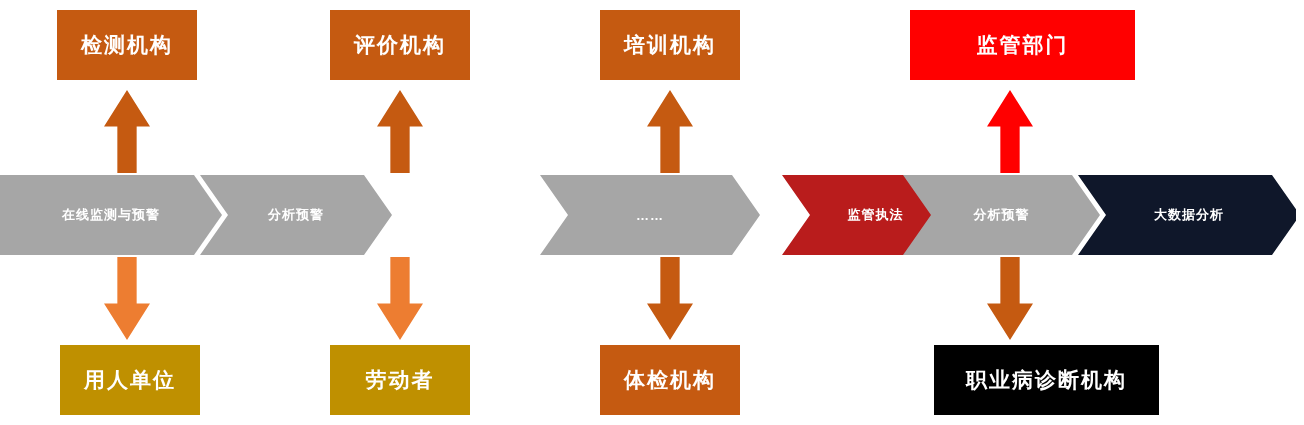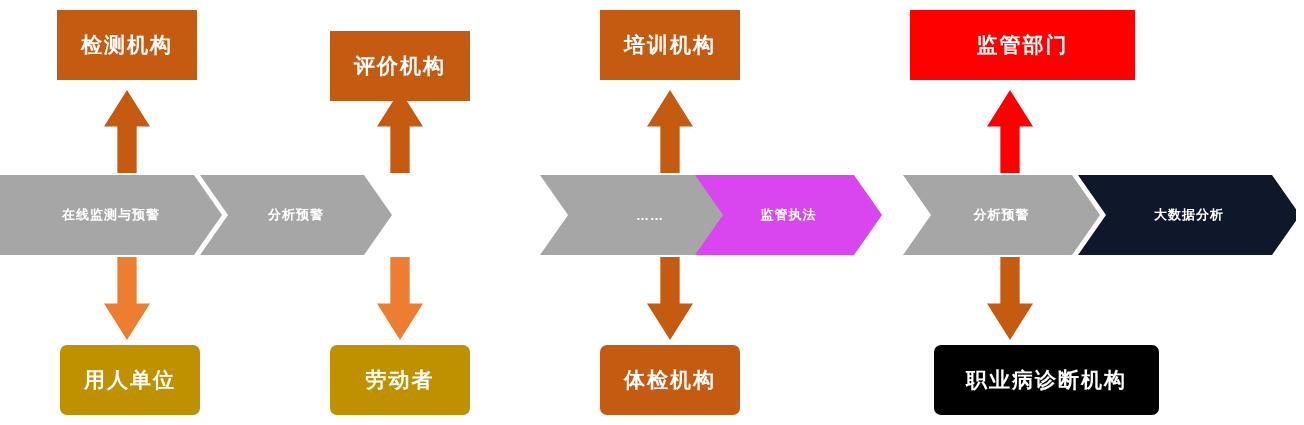--- a/index.html
+++ b/index.html
@@ -5,21 +5,21 @@
   html,body{margin:0;padding:0;background:#ffffff;}
   .canvas{
     position:relative;width:1296px;height:425px;background:#ffffff;overflow:hidden;
     font-family:"Liberation Sans","DejaVu Sans",sans-serif;
   }
   .box{
     position:absolute;height:70px;display:flex;align-items:center;justify-content:center;
     color:#ffffff;font-weight:bold;font-size:21px;letter-spacing:2px;box-sizing:border-box;
   }
   .box.top{top:10px;}
-  .box.bottom{top:345px;border-radius:7px;}
+  .box.bottom{top:345px;}
   .seg{
     position:absolute;top:175px;height:80px;box-sizing:border-box;
     display:flex;align-items:center;justify-content:center;
     color:#ffffff;font-weight:bold;font-size:13px;letter-spacing:1px;
     padding:0 28px;
   }
   .seg-first{clip-path:polygon(0 0,calc(100% - 28px) 0,100% 50%,calc(100% - 28px) 100%,0 100%);}
   .seg-mid{clip-path:polygon(0 0,calc(100% - 28px) 0,100% 50%,calc(100% - 28px) 100%,0 100%,28px 50%);}
   .arrow{position:absolute;width:46px;}
   .arrow-up{
@@ -30,33 +30,33 @@
     top:257px;height:83px;
     clip-path:polygon(29% 0,71% 0,71% 56%,100% 56%,50% 100%,0 56%,29% 56%);
   }
 </style>
 </head>
 <body>
 
 <div class="canvas">
 
   <div class="box top" style="left: 57px; width: 140px; background-color: rgb(197, 90, 17);">检测机构</div>
-  <div class="box top" style="left: 330px; width: 140px; background-color: rgb(197, 90, 17); margin-top: 21px;">评价机构</div>
+  <div class="box top" style="left: 330px; width: 140px; background-color: rgb(197, 90, 17);">评价机构</div>
   <div class="box top" style="left: 600px; width: 140px; background-color: rgb(197, 90, 17);">培训机构</div>
   <div class="box top" style="left: 910px; width: 225px; background-color: rgb(255, 0, 0);">监管部门</div>
 
   <div class="arrow arrow-up" style="left: 104px; background-color: rgb(197, 90, 17);"></div>
   <div class="arrow arrow-up" style="left: 377px; background-color: rgb(197, 90, 17);"></div>
   <div class="arrow arrow-up" style="left: 647px; background-color: rgb(197, 90, 17);"></div>
   <div class="arrow arrow-up" style="left: 987px; background-color: rgb(255, 0, 0);"></div>
 
   <div class="seg seg-first" style="left: 0px; width: 222px; background-color: rgb(166, 166, 166);">在线监测与预警</div>
   <div class="seg seg-mid" style="left: 200px; width: 192px; background-color: rgb(166, 166, 166);">分析预警</div>
   <div class="seg seg-mid" style="left: 540px; width: 220px; background-color: rgb(166, 166, 166);">……</div>
-  <div class="seg seg-mid" style="left: 695px; width: 187px; background-color: #d946ef;">监管执法</div>
+  <div class="seg seg-mid" style="left: 782px; width: 187px; background-color: #b91c1c;">监管执法</div>
   <div class="seg seg-mid" style="left: 903px; width: 197px; background-color: rgb(166, 166, 166);">分析预警</div>
   <div class="seg seg-mid" style="left: 1078px; width: 222px; background-color: #0f172a;">大数据分析</div>
 
   <div class="arrow arrow-down" style="left: 104px; background-color: rgb(237, 125, 49);"></div>
   <div class="arrow arrow-down" style="left: 377px; background-color: rgb(237, 125, 49);"></div>
   <div class="arrow arrow-down" style="left: 647px; background-color: rgb(197, 90, 17);"></div>
   <div class="arrow arrow-down" style="left: 987px; background-color: rgb(197, 90, 17);"></div>
 
   <div class="box bottom" style="left: 60px; width: 140px; background-color: rgb(191, 144, 0);">用人单位</div>
   <div class="box bottom" style="left: 330px; width: 140px; background-color: rgb(191, 144, 0); font-family: Liberation Serif, serif;">劳动者</div>

